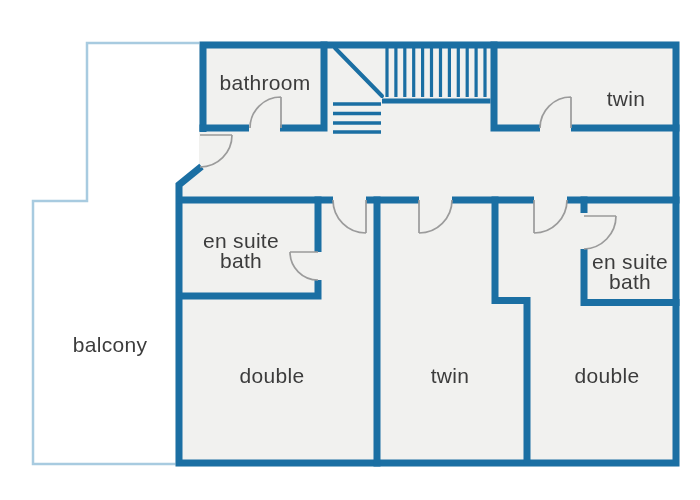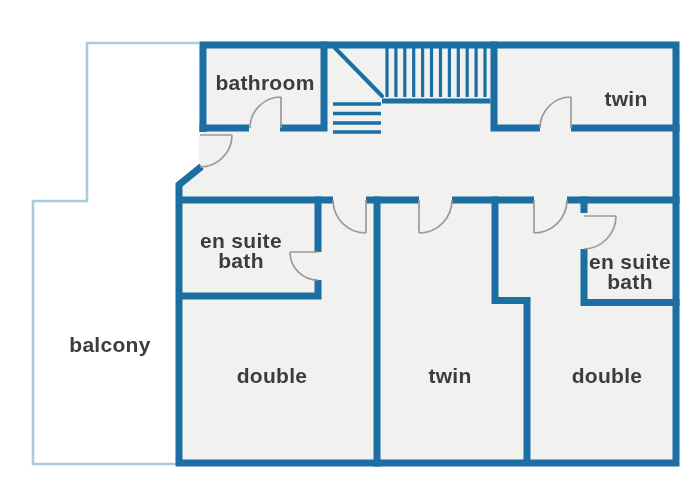--- a/index.html
+++ b/index.html
@@ -7,21 +7,20 @@
     --balcony:#A8CBE0;
     --floor:#F1F1EF;
     --door:#9B9B9B;
     --label:#3C3C3C;
     --bg:#FFFFFF;
   }
   html,body{margin:0;padding:0;background:var(--bg);}
   .stage{
     width:700px;height:500px;position:relative;background:var(--bg);
     font-family:"Liberation Sans", sans-serif;
-    font-weight:bold;
   }
   svg{display:block;}
   .floor{fill:var(--floor);stroke:none;}
   .balcony-line{fill:var(--bg);stroke:var(--balcony);stroke-width:2.5;stroke-linejoin:miter;}
   .wall{stroke:var(--wall);stroke-width:7;fill:none;stroke-linecap:butt;}
   .stair{stroke:var(--wall);fill:none;stroke-linecap:butt;}
   .stair-v{stroke-width:3.2;}
   .stair-h{stroke-width:3.4;}
   .stair-s{stroke-width:5;}
   .stair-d{stroke-width:4;stroke-linecap:round;}

